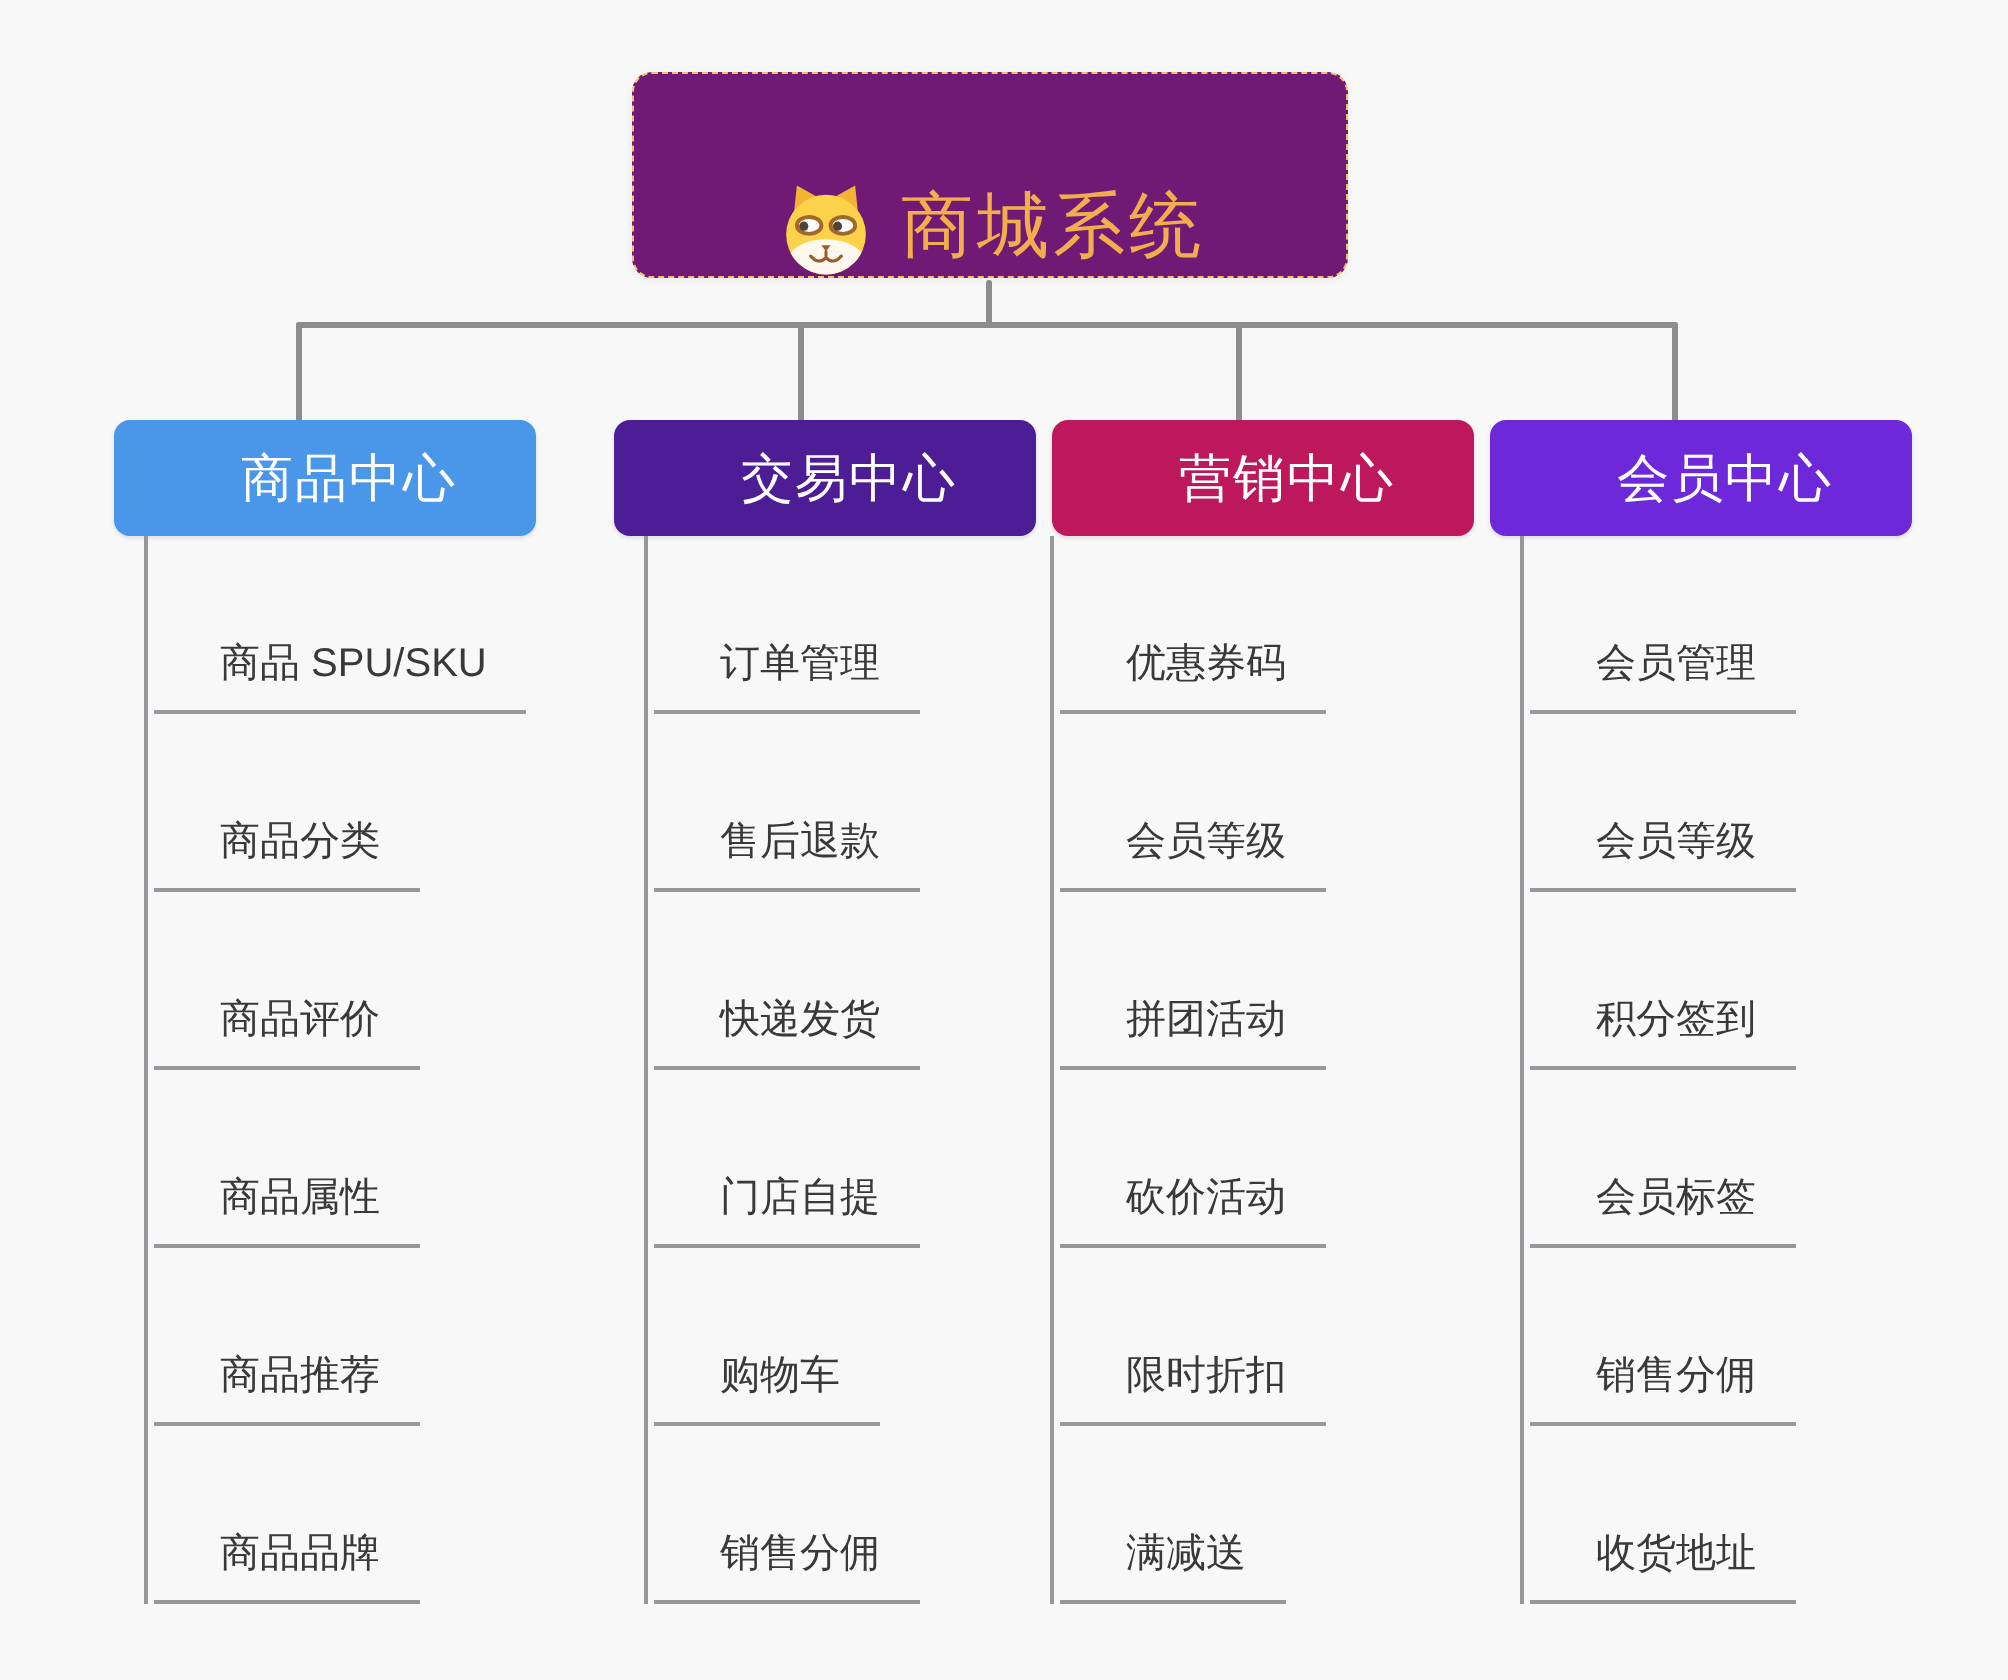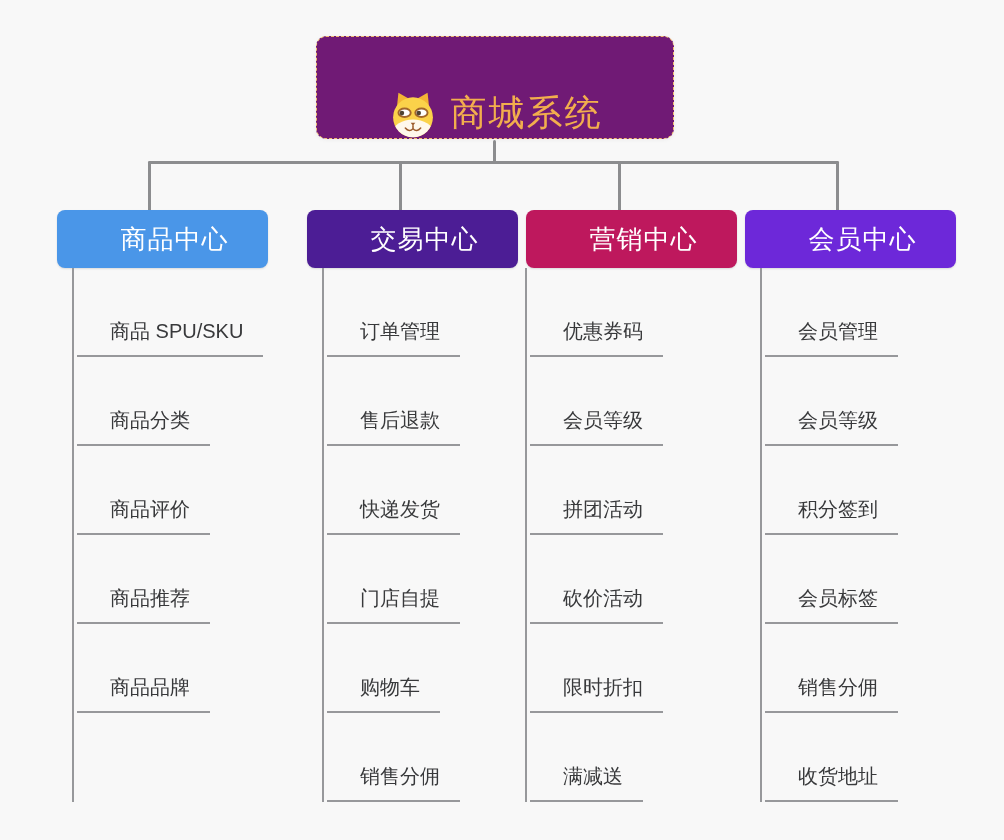--- a/index.html
+++ b/index.html
@@ -76,20 +76,23 @@
   <div class="row">
       <div class="leaf">商品 SPU/SKU</div>
     </div>
   <div class="row">
       <div class="leaf">商品分类</div>
     </div>
   <div class="row">
       <div class="leaf">商品评价</div>
     </div>
   <div class="row">
+      <div class="leaf">商品属性</div>
+    </div>
+  <div class="row">
       <div class="leaf">商品推荐</div>
     </div>
   <div class="row">
       <div class="leaf">商品品牌</div>
     </div>
 </div>
 
 <div class="branch-header" style="left: 307px; background: #4c1d95;">
   <span>交易中心</span>
 </div>

